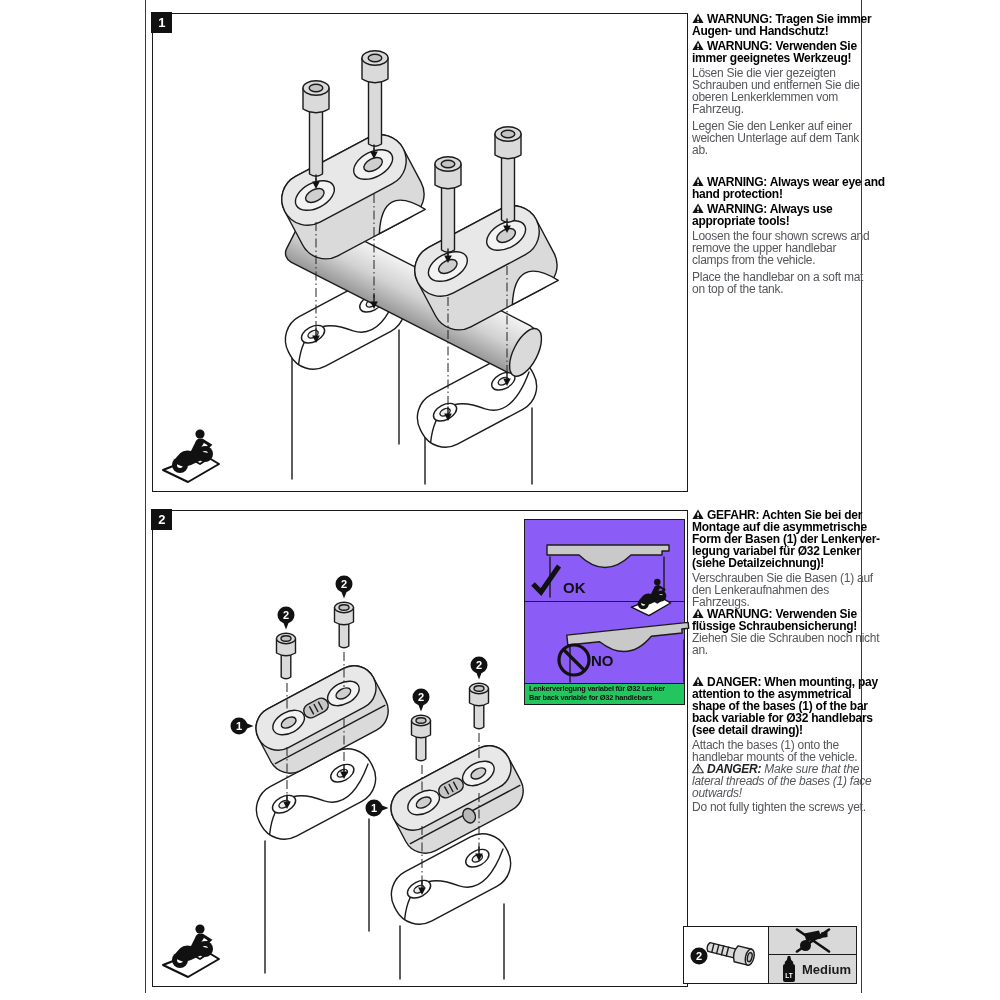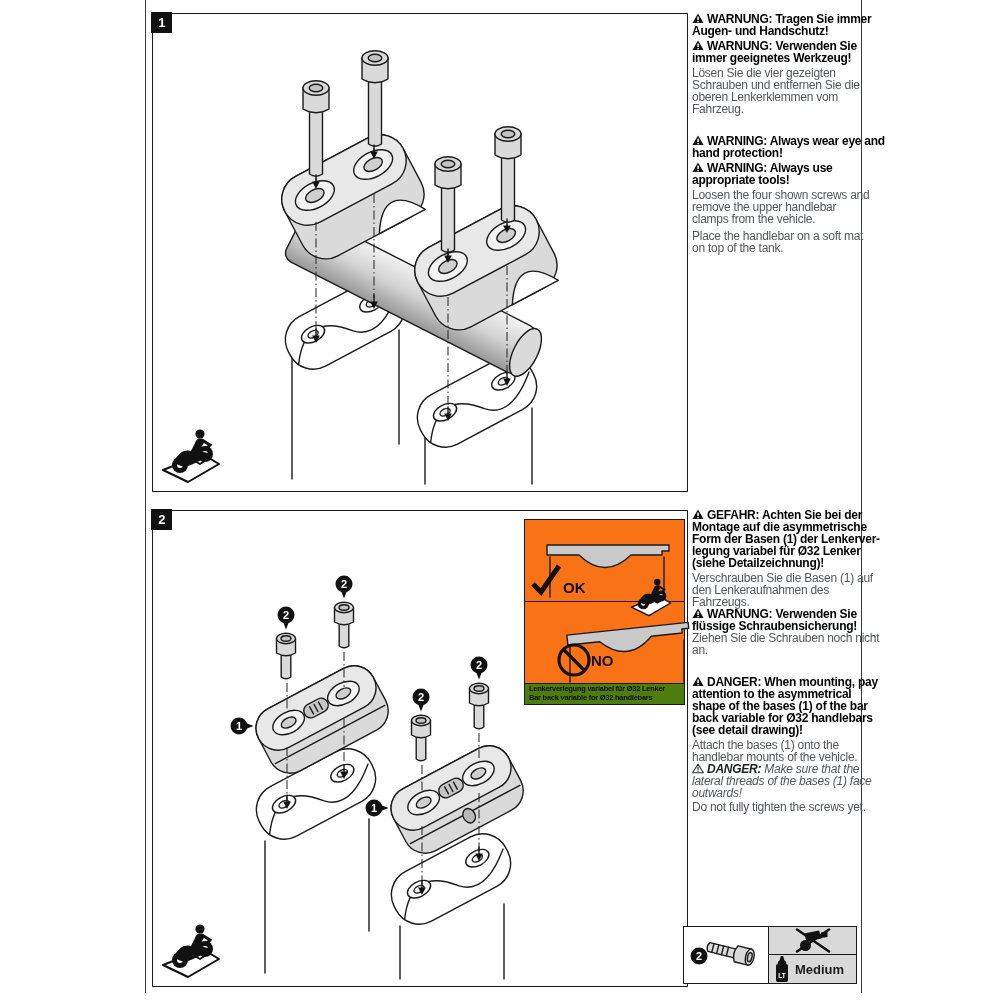--- a/index.html
+++ b/index.html
@@ -12,30 +12,30 @@
   .tcol{position:absolute;width:176px;}
   .tcol p{margin:0 0 5px 0;font-size:12px;line-height:12px;letter-spacing:-0.25px;
           color:#54565a;white-space:pre;}
   .tcol p.h{color:#000;font-weight:bold;margin-bottom:3px;}
   .tcol p.tight{margin-bottom:0;}
   .tcol p.n{font-style:italic;margin-bottom:2px;}
   .tcol .nlabel{font-weight:bold;color:#222;}
   .tri{display:inline-block;vertical-align:-1px;margin-right:3px;}
   .langgap{height:15px;}
   .inset{position:absolute;left:371px;top:8px;width:161px;}
-  .icell{border:1.5px solid #1b1b1b;height:81px;background:#f97316;position:relative;}
+  .icell{border:1.5px solid #1b1b1b;height:81px;background:#8b5cf6;position:relative;}
   .icell+.icell{margin-top:-1.5px;padding-left:20px;}
-  .icap{border:1.5px solid #1b1b1b;margin-top:-1.5px;background:#4d7c0f;padding:2px 3px 2px 4px;}
+  .icap{border:1.5px solid #1b1b1b;margin-top:-1.5px;background:#22c55e;padding:2px 3px 2px 4px;}
   .icap span{display:block;font-size:7.4px;line-height:8.6px;font-weight:bold;color:#111;letter-spacing:-0.2px;}
   .parts{position:absolute;left:683px;top:926px;width:172px;height:56px;border:1.6px solid #1b1b1b;
          display:flex;background:#fff;}
   .parts-left{width:84px;border-right:1.6px solid #1b1b1b;display:flex;align-items:center;justify-content:center;}
   .parts-right{flex:1;display:flex;flex-direction:column;}
   .pr-top{flex:1;background:#d9d9d9;border-bottom:1.6px solid #1b1b1b;display:flex;align-items:center;justify-content:center;}
-  .pr-bot{flex:1;background:#d9d9d9;display:flex;align-items:center;justify-content:flex-start;padding-left:6px;gap:6px;}
+  .pr-bot{flex:1;background:#d9d9d9;display:flex;align-items:center;justify-content:flex-start;padding-left:13px;gap:6px;}
   .medium{font-weight:bold;font-size:13px;color:#1b1b1b;}
   .ln{stroke:#1b1b1b;stroke-width:1.4;stroke-linejoin:round;stroke-linecap:round;}
   .part{fill:#dadada;}
   .partTop{fill:#e8e8e8;}
   .dd{stroke:#222;stroke-width:1;fill:none;stroke-dasharray:9 3 1.5 3;}
   .btxt{font-family:"Liberation Sans",sans-serif;font-weight:bold;font-size:11px;fill:#fff;text-anchor:middle;}
   .oktxt{font-family:"Liberation Sans",sans-serif;font-weight:bold;font-size:15px;fill:#111;}
   .lttxt{font-family:"Liberation Sans",sans-serif;font-weight:bold;font-size:6.5px;fill:#fff;text-anchor:middle;}
   svg{display:block;}
 </style>
@@ -319,20 +319,23 @@
           </svg></span><span>WARNUNG: Tragen Sie immer
 Augen- und Handschutz!</span></p>
     <p class="h"><span class="tri"><svg width="12" height="11" viewBox="0 0 12 11">
             <use href="#triW"></use>
           </svg></span><span>WARNUNG: Verwenden Sie
 immer geeignetes Werkzeug!</span></p>
     <p>Lösen Sie die vier gezeigten
 Schrauben und entfernen Sie die
 oberen Lenkerklemmen vom
 Fahrzeug.</p>
+    <p>Legen Sie den Lenker auf einer
+weichen Unterlage auf dem Tank
+ab.</p>
     <div class="langgap"></div>
     <p class="h"><span class="tri"><svg width="12" height="11" viewBox="0 0 12 11">
             <use href="#triW"></use>
           </svg></span><span>WARNING: Always wear eye and
 hand protection!</span></p>
     <p class="h"><span class="tri"><svg width="12" height="11" viewBox="0 0 12 11">
             <use href="#triW"></use>
           </svg></span><span>WARNING: Always use
 appropriate tools!</span></p>
     <p>Loosen the four shown screws and

